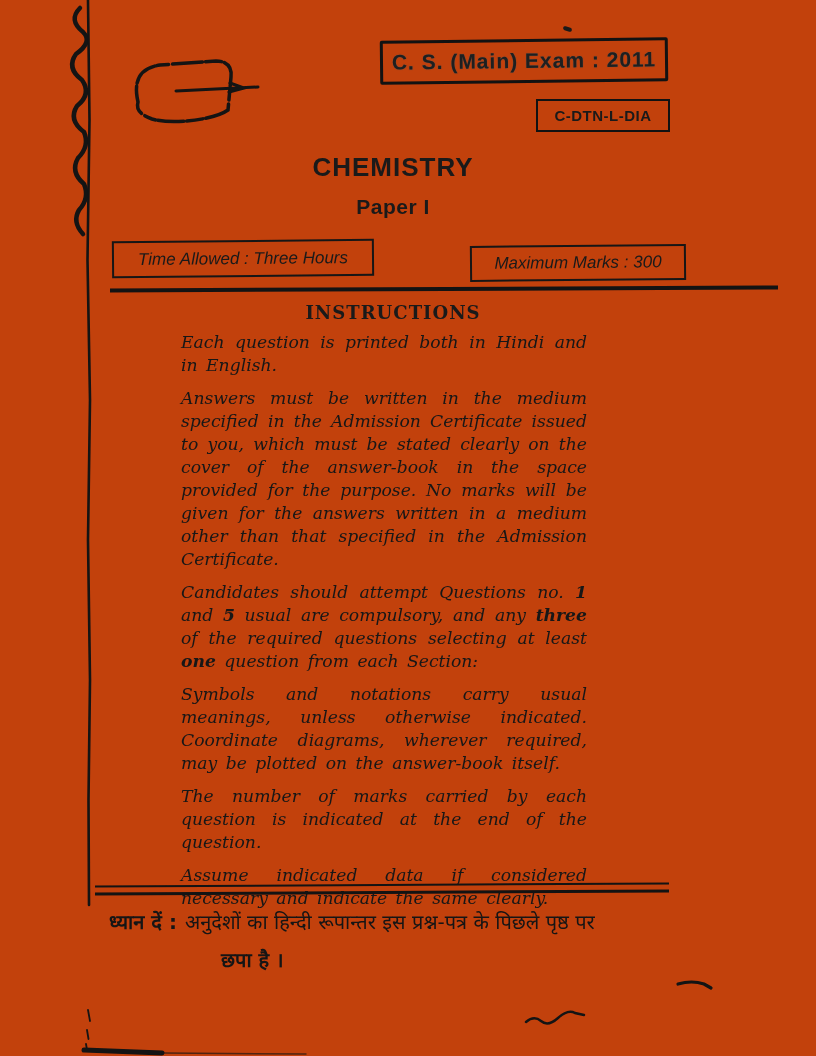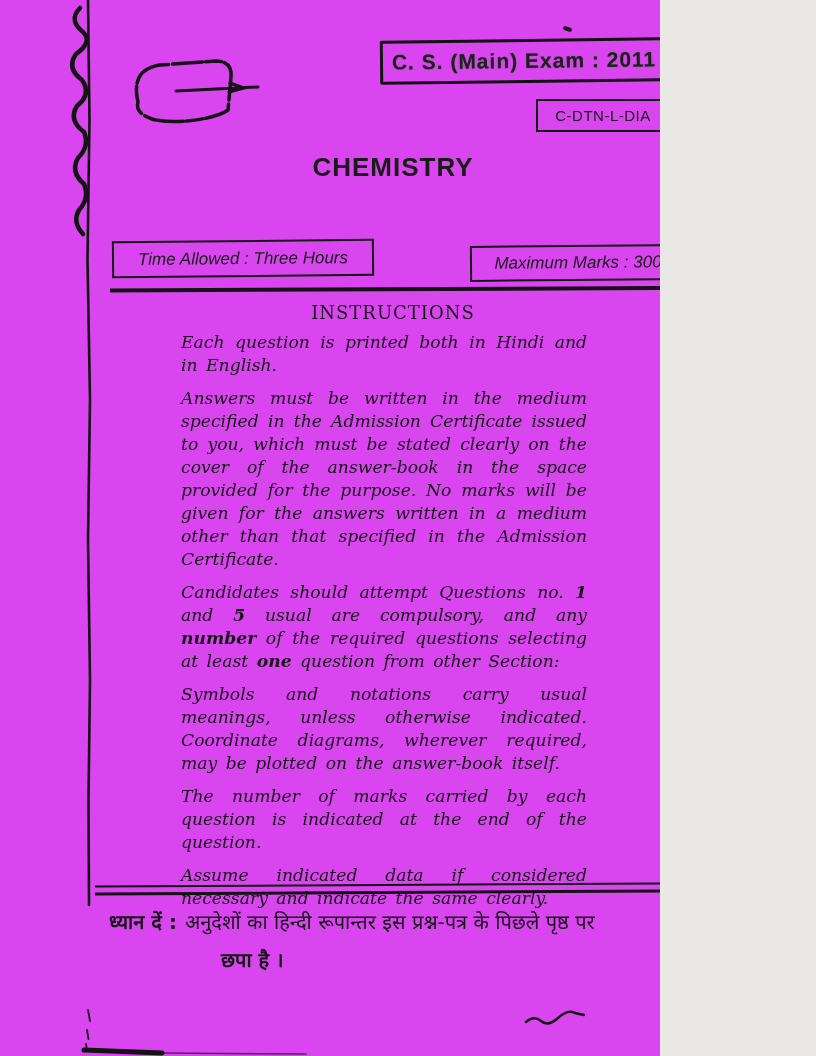--- a/index.html
+++ b/index.html
@@ -1,43 +1,43 @@
 <!DOCTYPE html>
 <html><head>
 <meta charset="utf-8">
 <style>
   html,body{margin:0;padding:0;}
   body{width:816px;height:1056px;background:#e9e8e4;font-family:"Liberation Sans",sans-serif;}
-  .page{position:relative;width:660px;height:1056px;background:#d946ef;overflow:hidden;color:#1a1a1a;}
+  .page{position:relative;width:816px;height:1056px;background:#c2410c;overflow:hidden;color:#1a1a1a;}
 
   
   .artifact-svg{position:absolute;pointer-events:none;}
   .ink{stroke:#141414;fill:none;stroke-linecap:round;}
 
   
   .stamp-box{position:absolute;left:380px;top:39px;width:282px;height:38px;border:3px solid #121212;
     display:flex;align-items:center;justify-content:center;transform:rotate(-0.7deg);
     font-weight:700;font-size:21px;letter-spacing:1px;color:#1f1f1f;text-shadow:0 0 1px #555;
     border-radius:2px;}
   .code-box{position:absolute;left:536px;top:99px;width:130px;height:29px;border:2px solid #121212;
-    display:flex;align-items:center;justify-content:center;font-weight:400;font-size:15px;letter-spacing:.5px;}
+    display:flex;align-items:center;justify-content:center;font-weight:700;font-size:15px;letter-spacing:.5px;}
 
   .title-col{position:absolute;left:113px;width:560px;text-align:center;margin-top:16px;}
   .subject{top:136px;font-size:26px;font-weight:700;letter-spacing:1px;}
   .papernum{top:179px;font-size:21px;font-weight:700;letter-spacing:.5px;}
 
   .time-box{position:absolute;left:112px;top:240px;width:258px;height:33px;border:2px solid #161616;
     display:flex;align-items:center;justify-content:center;font-style:italic;font-size:17px;transform:rotate(-0.5deg);}
   .marks-box{position:absolute;left:470px;top:245px;width:212px;height:32px;border:2px solid #161616;
     display:flex;align-items:center;justify-content:center;font-style:italic;font-size:17px;transform:rotate(-0.5deg);}
 
   .rule-thick{position:absolute;left:110px;top:287px;width:668px;height:4px;background:#131313;transform:rotate(-0.25deg);}
 
   .inst-title{position:absolute;left:113px;top:302px;width:560px;text-align:center;
-    font-family:"DejaVu Serif",serif;font-weight:400;font-size:18px;letter-spacing:1px;}
+    font-family:"DejaVu Serif",serif;font-weight:700;font-size:18px;letter-spacing:1px;}
 
   .inst-list{position:absolute;left:181px;top:331px;width:414px;
     font-family:"DejaVu Serif",serif;font-style:italic;font-size:17.2px;line-height:23px;
     text-align:justify;word-spacing:3px;color:#171717;}
   .inst-list p{margin:0 8px 10px 0;}
   .inst-list .b{font-weight:700;}
 
   .dbl-rule-a{position:absolute;left:95px;top:884px;width:574px;height:2px;background:#131313;transform:rotate(-0.3deg);}
   .dbl-rule-b{position:absolute;left:95px;top:891px;width:574px;height:3px;background:#131313;transform:rotate(-0.3deg);}
 
@@ -67,35 +67,36 @@
 
   <div class="stamp-box">
     <span>C. S. (Main) Exam : 2011</span>
   </div>
 
   <div class="code-box">
     <span>C-DTN-L-DIA</span>
   </div>
 
   <div class="title-col subject">CHEMISTRY</div>
+  <div class="title-col papernum">Paper I</div>
 
   <div class="time-box">
     <span>Time Allowed : Three Hours</span>
   </div>
   <div class="marks-box">
     <span>Maximum Marks : 300</span>
   </div>
 
   <div class="rule-thick"></div>
 
   <div class="inst-title">INSTRUCTIONS</div>
   <div class="inst-list">
       <p><span>Each question is printed both in Hindi and in English.</span></p>
       <p><span>Answers must be written in the medium specified in the Admission Certificate issued to you, which must be stated clearly on the cover of the answer-book in the space provided for the purpose. No marks will be given for the answers written in a medium other than that specified in the Admission Certificate.</span></p>
-      <p><span>Candidates should attempt Questions no. </span><span class="b">1</span><span> and </span><span class="b">5</span><span> usual are compulsory, and any </span><span class="b">number</span><span> of the required questions selecting at least </span><span class="b">one</span><span> question from other Section:</span></p>
+      <p><span>Candidates should attempt Questions no. </span><span class="b">1</span><span> and </span><span class="b">5</span><span> usual are compulsory, and any </span><span class="b">three</span><span> of the required questions selecting at least </span><span class="b">one</span><span> question from each Section:</span></p>
       <p><span>Symbols and notations carry usual meanings, unless otherwise indicated. Coordinate diagrams, wherever required, may be plotted on the answer-book itself.</span></p>
       <p><span>The number of marks carried by each question is indicated at the end of the question.</span></p>
       <p><span>Assume indicated data if considered necessary and indicate the same clearly.</span></p>
     </div>
 
   <div class="dbl-rule-a"></div>
   <div class="dbl-rule-b"></div>
 
   <div class="hindi-note">
     <div>

